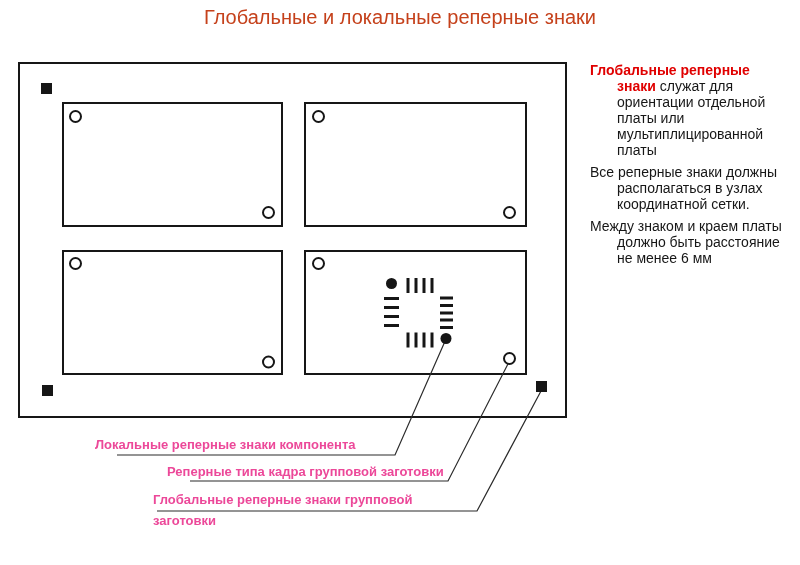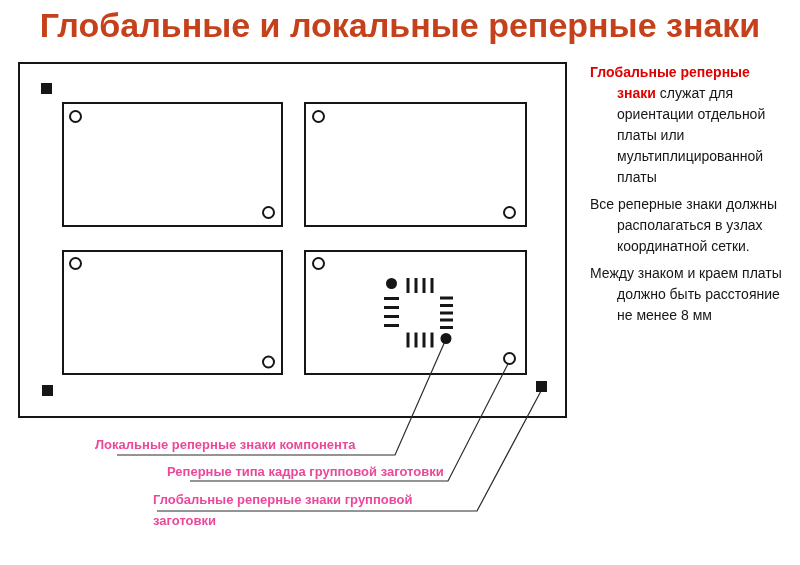--- a/index.html
+++ b/index.html
@@ -3,26 +3,26 @@
 <meta charset="utf-8">
 <style>
   html,body{margin:0;padding:0;}
   body{
     width:800px;height:565px;position:relative;background:#ffffff;
     font-family:"Liberation Sans","DejaVu Sans",sans-serif;
     color:#161616;overflow:hidden;
   }
   .slide-title{
     position:absolute;left:0;top:6px;width:800px;text-align:center;
-    font-size:34px;font-weight:bold;color:#c5411b;letter-spacing:0;
+    font-size:20px;font-weight:normal;color:#c5411b;letter-spacing:0;
   }
   svg.diagram{position:absolute;left:0;top:0;}
   .right-col{
     position:absolute;left:590px;top:62px;width:198px;height:495px;
-    font-size:14px;line-height:21px;overflow:hidden;
+    font-size:14px;line-height:16px;overflow:hidden;
   }
   .rc-item{
     padding-left:27px;text-indent:-27px;margin:0 0 6px 0;
     overflow-wrap:break-word;word-wrap:break-word;
   }
   .rc-lead{color:#e00000;font-weight:bold;}
   .callout-label{
     position:absolute;font-size:13px;font-weight:bold;color:#ec4899;
     line-height:15px;white-space:nowrap;
   }
@@ -116,15 +116,15 @@
 </div>
 
 <div class="right-col">
   <div class="rc-item">
     <span class="rc-lead">Глобальные реперные знаки</span><span> служат для ориентации отдельной платы или мультиплицированной платы</span>
   </div>
   <div class="rc-item">
     <span class="rc-lead"></span><span>Все реперные знаки должны располагаться в узлах координатной сетки.</span>
   </div>
   <div class="rc-item">
-    <span class="rc-lead"></span><span>Между знаком и краем платы должно быть расстояние не менее 8 мм</span>
+    <span class="rc-lead"></span><span>Между знаком и краем платы должно быть расстояние не менее 6 мм</span>
   </div>
 </div>
 
 </body></html>

